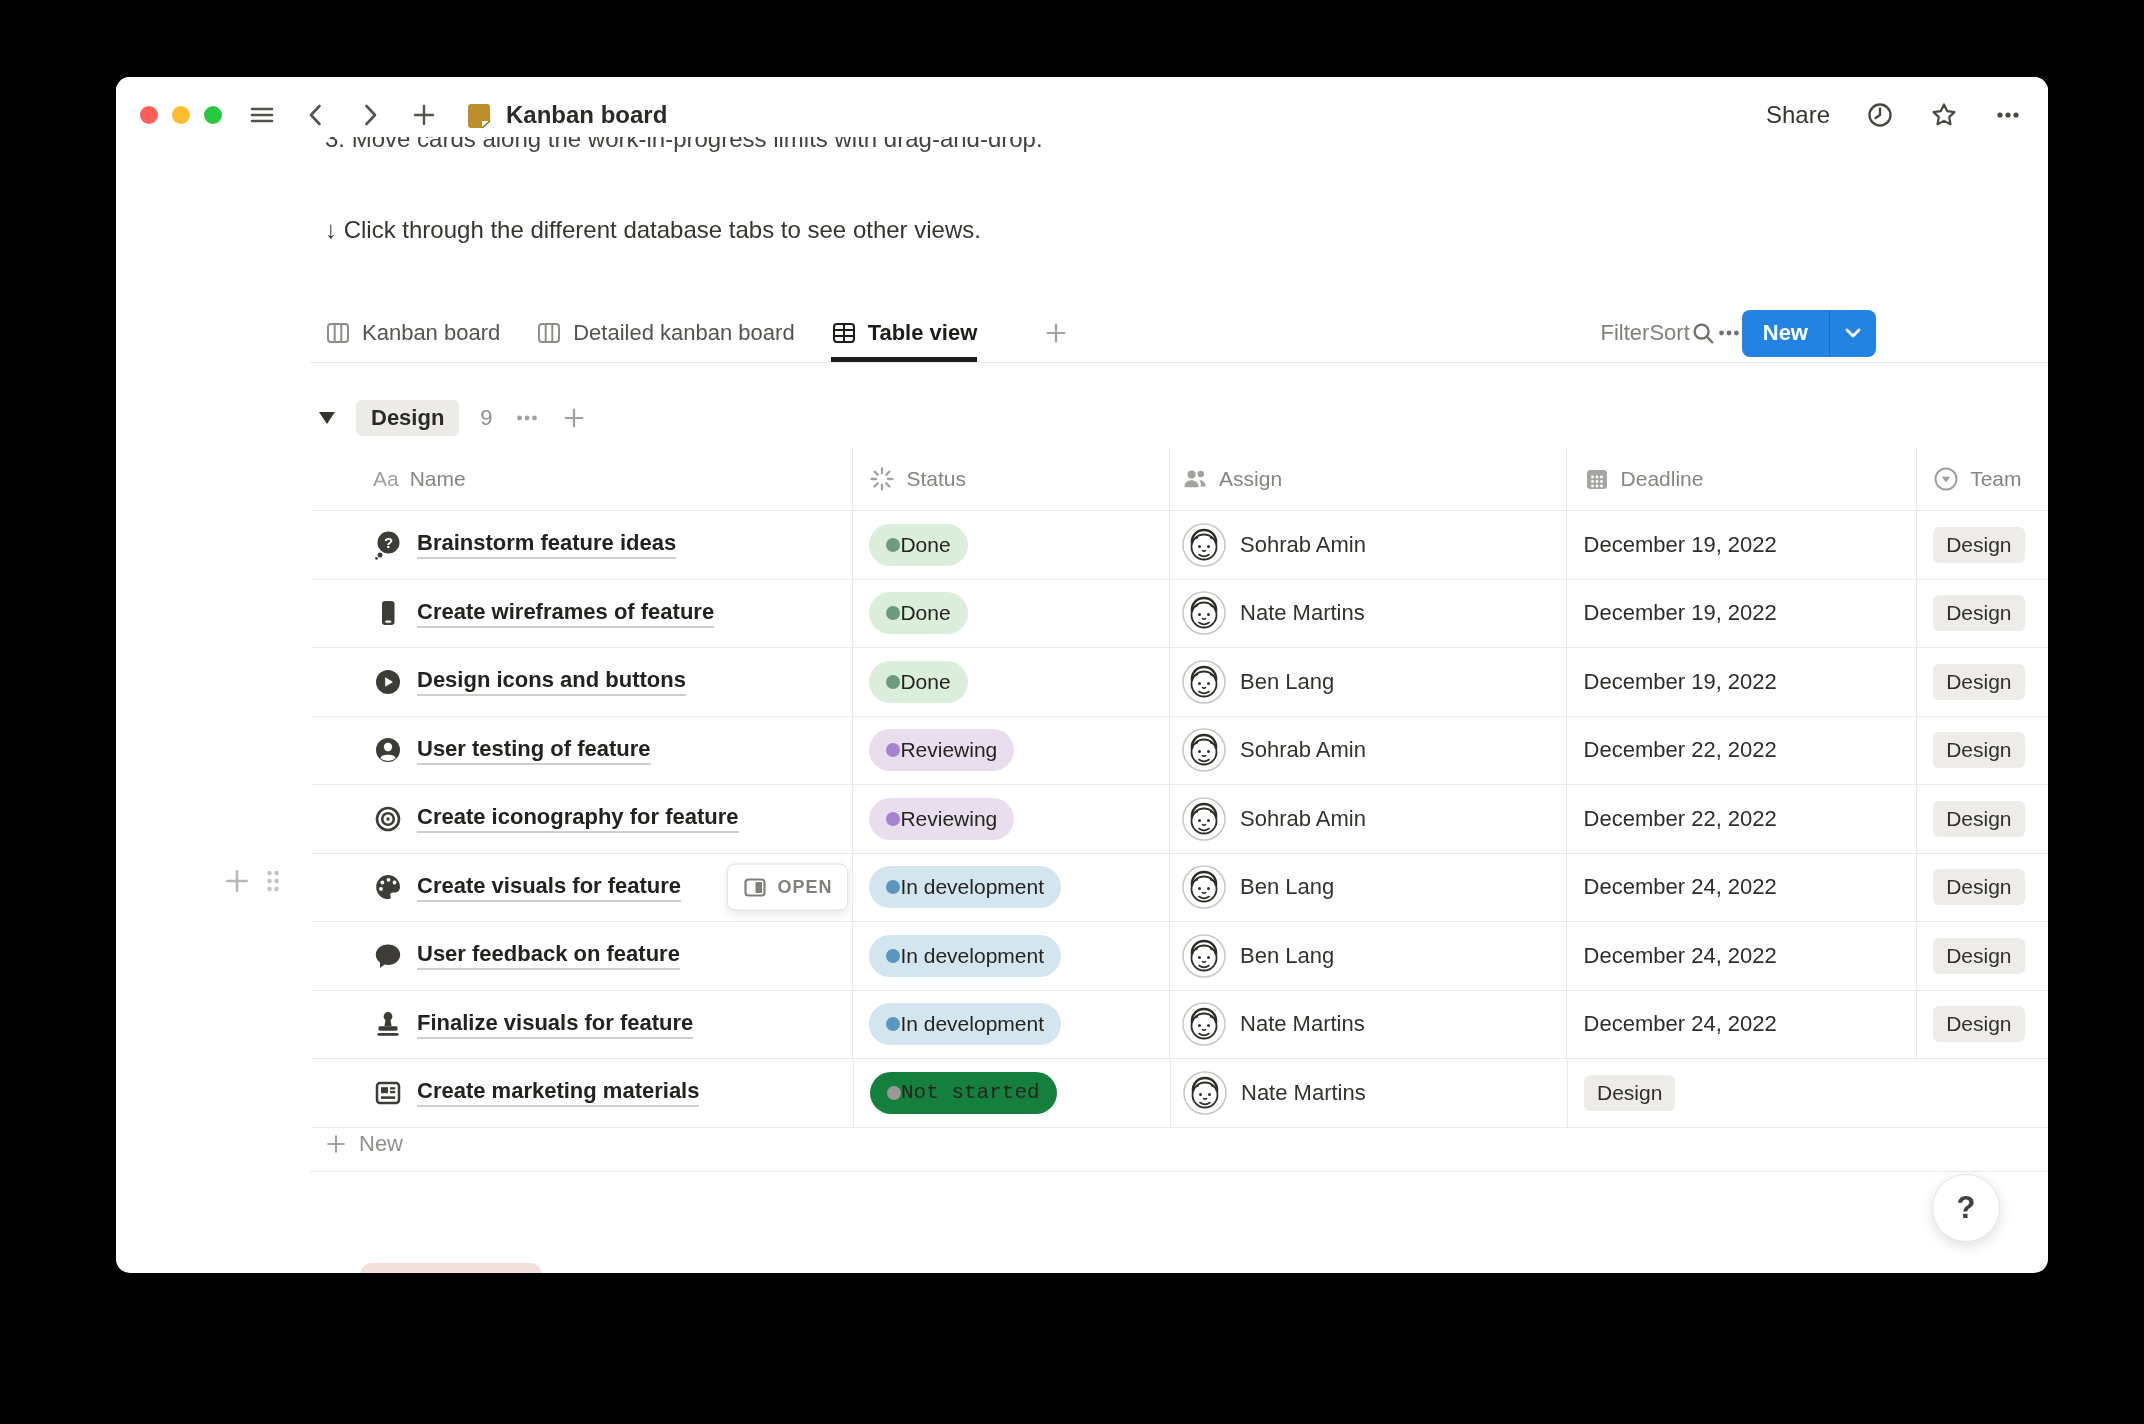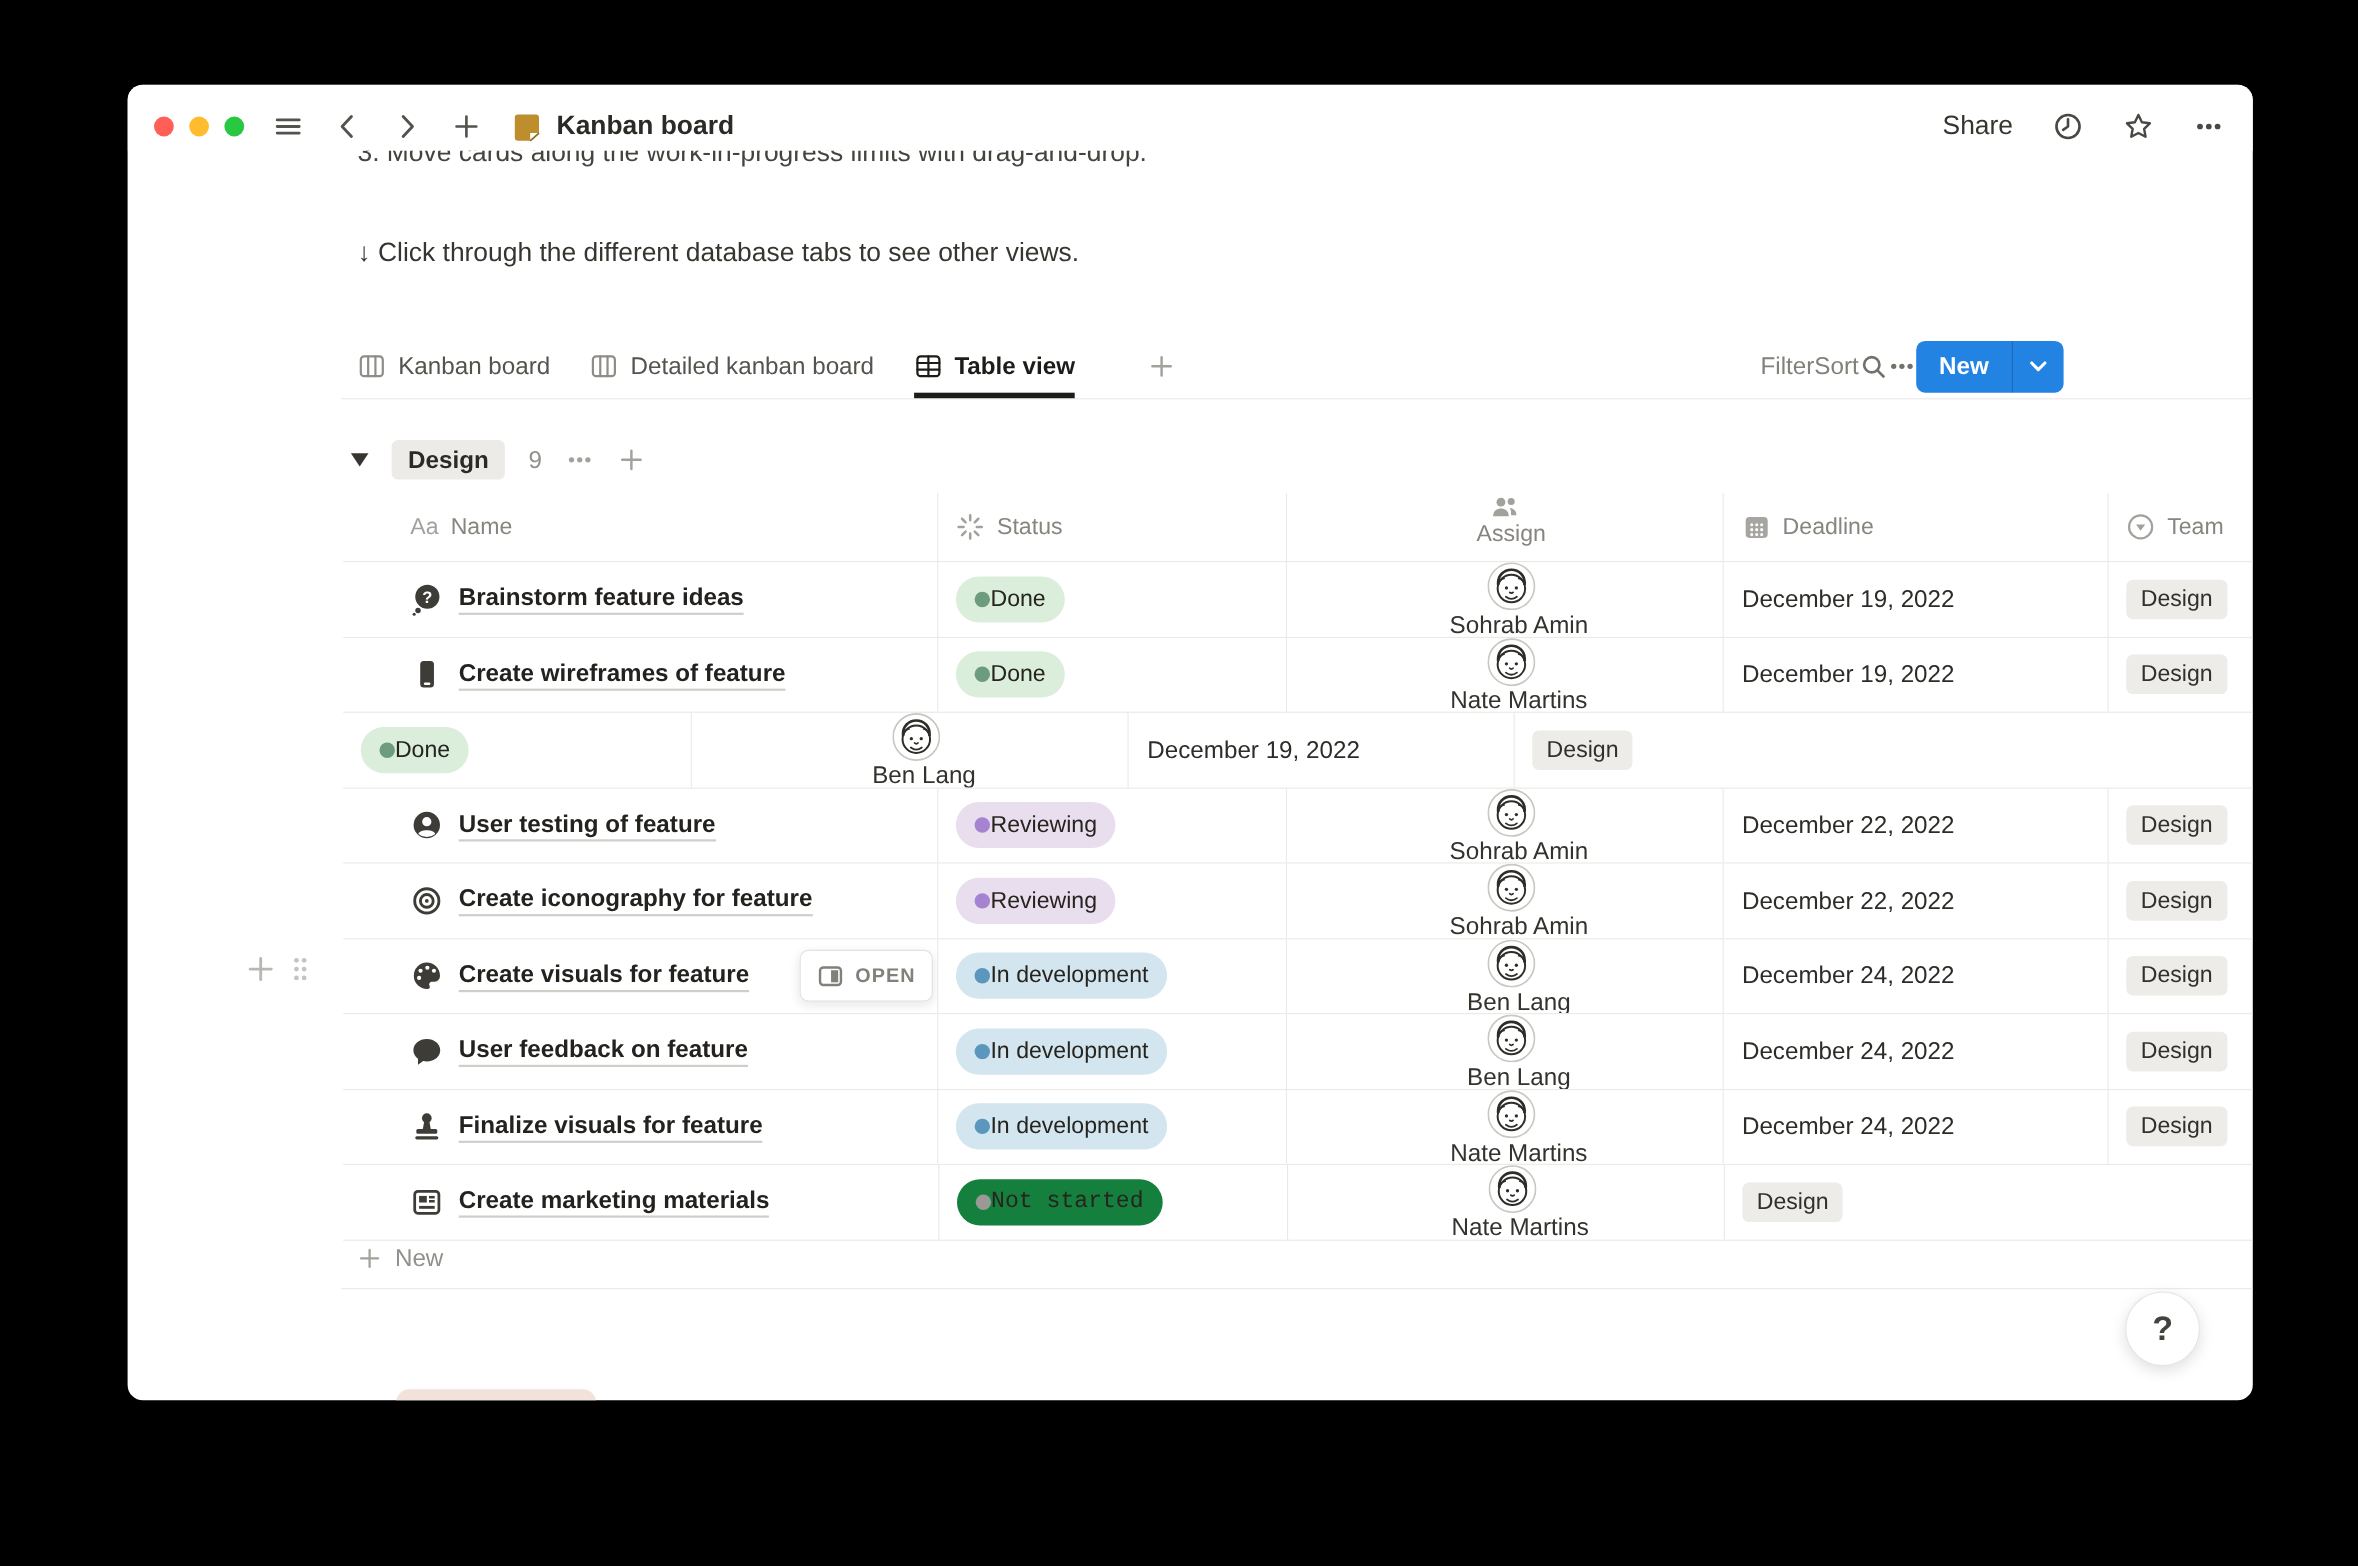--- a/index.html
+++ b/index.html
@@ -53,21 +53,21 @@
   .group-pill{background:#ECEBE8;border-radius:6px;padding:5px 15px;font-size:22px;font-weight:bold;color:#2B2A27;}
   .group-count{font-size:22px;color:#91908C;}
   .group-row .icon{width:26px;height:26px;color:#A3A19C;}
   
   .table{position:absolute;left:196px;top:371px;right:0;}
   .thead{display:flex;height:62px;border-bottom:1px solid #E9E9E7;color:#87857F;font-size:21px;}
   .trow{display:flex;height:67.5px;border-bottom:1px solid #E9E9E7;}
   .cell{display:flex;align-items:center;box-sizing:border-box;height:100%;overflow:hidden;}
   .c-name{width:542px;padding-left:61px;border-right:1px solid #E9E9E7;position:relative;}
   .c-status{width:317px;padding-left:16px;border-right:1px solid #E9E9E7;}
-  .c-assign{width:397px;padding-left:12px;border-right:1px solid #E9E9E7;flex-direction:column;}
+  .c-assign{width:397px;padding-left:12px;border-right:1px solid #E9E9E7;}
   .c-deadline{width:351px;padding-left:17px;border-right:1px solid #E9E9E7;}
   .c-team{width:131px;padding-left:16px;}
   .thead .hicon{width:26px;height:26px;margin-right:11px;color:#A3A19C;flex:none;}
   .aa{font-size:21px;color:#A3A19C;margin-right:11px;}
   .rowicon{width:30px;height:30px;margin-right:14px;flex:none;}
   .name-link{font-size:22px;font-weight:bold;color:#23221F;border-bottom:2px solid #D0CEC9;padding-bottom:1px;white-space:nowrap;}
   .pill{display:inline-flex;align-items:center;height:42px;padding:0 17px;border-radius:21px;font-size:21px;color:#26241F;white-space:nowrap;}
   .pill .dot{width:14px;height:14px;border-radius:50%;flex:none;}
   .pill.done{background:#DBEDDB;}.pill.done .dot{background:#6C9B7D;}
   .pill.reviewing{background:#E8DEEE;}.pill.reviewing .dot{background:#A583D1;}
@@ -383,20 +383,30 @@
       <span class="assignee">Nate Martins</span>
     </div>
     <div class="cell c-deadline">
       <span class="deadline">December 19, 2022</span>
     </div>
     <div class="cell c-team">
       <span class="team-pill">Design</span>
     </div>
   </div>
         <div class="trow">
+    <div class="cell c-name">
+      <span class="rowicon icon">
+              <svg viewBox="0 0 30 30">
+                <circle cx="15" cy="15" r="12" fill="#3E3C37"></circle>
+                <path d="M12.2 10.3 20 15l-7.8 4.7z" fill="#fff"></path>
+              </svg>
+            </span>
+      <span class="name-link">Design icons and buttons</span>
+
+    </div>
     <div class="cell c-status">
       <span class="pill done">
         <span class="dot"></span>
         <span>Done</span>
       </span>
     </div>
     <div class="cell c-assign">
       <span class="avatar">
               <svg viewBox="0 0 44 44">
                 <circle cx="22" cy="22" r="21" fill="#fff" stroke="#C9C7C2" stroke-width="1.5"></circle>

